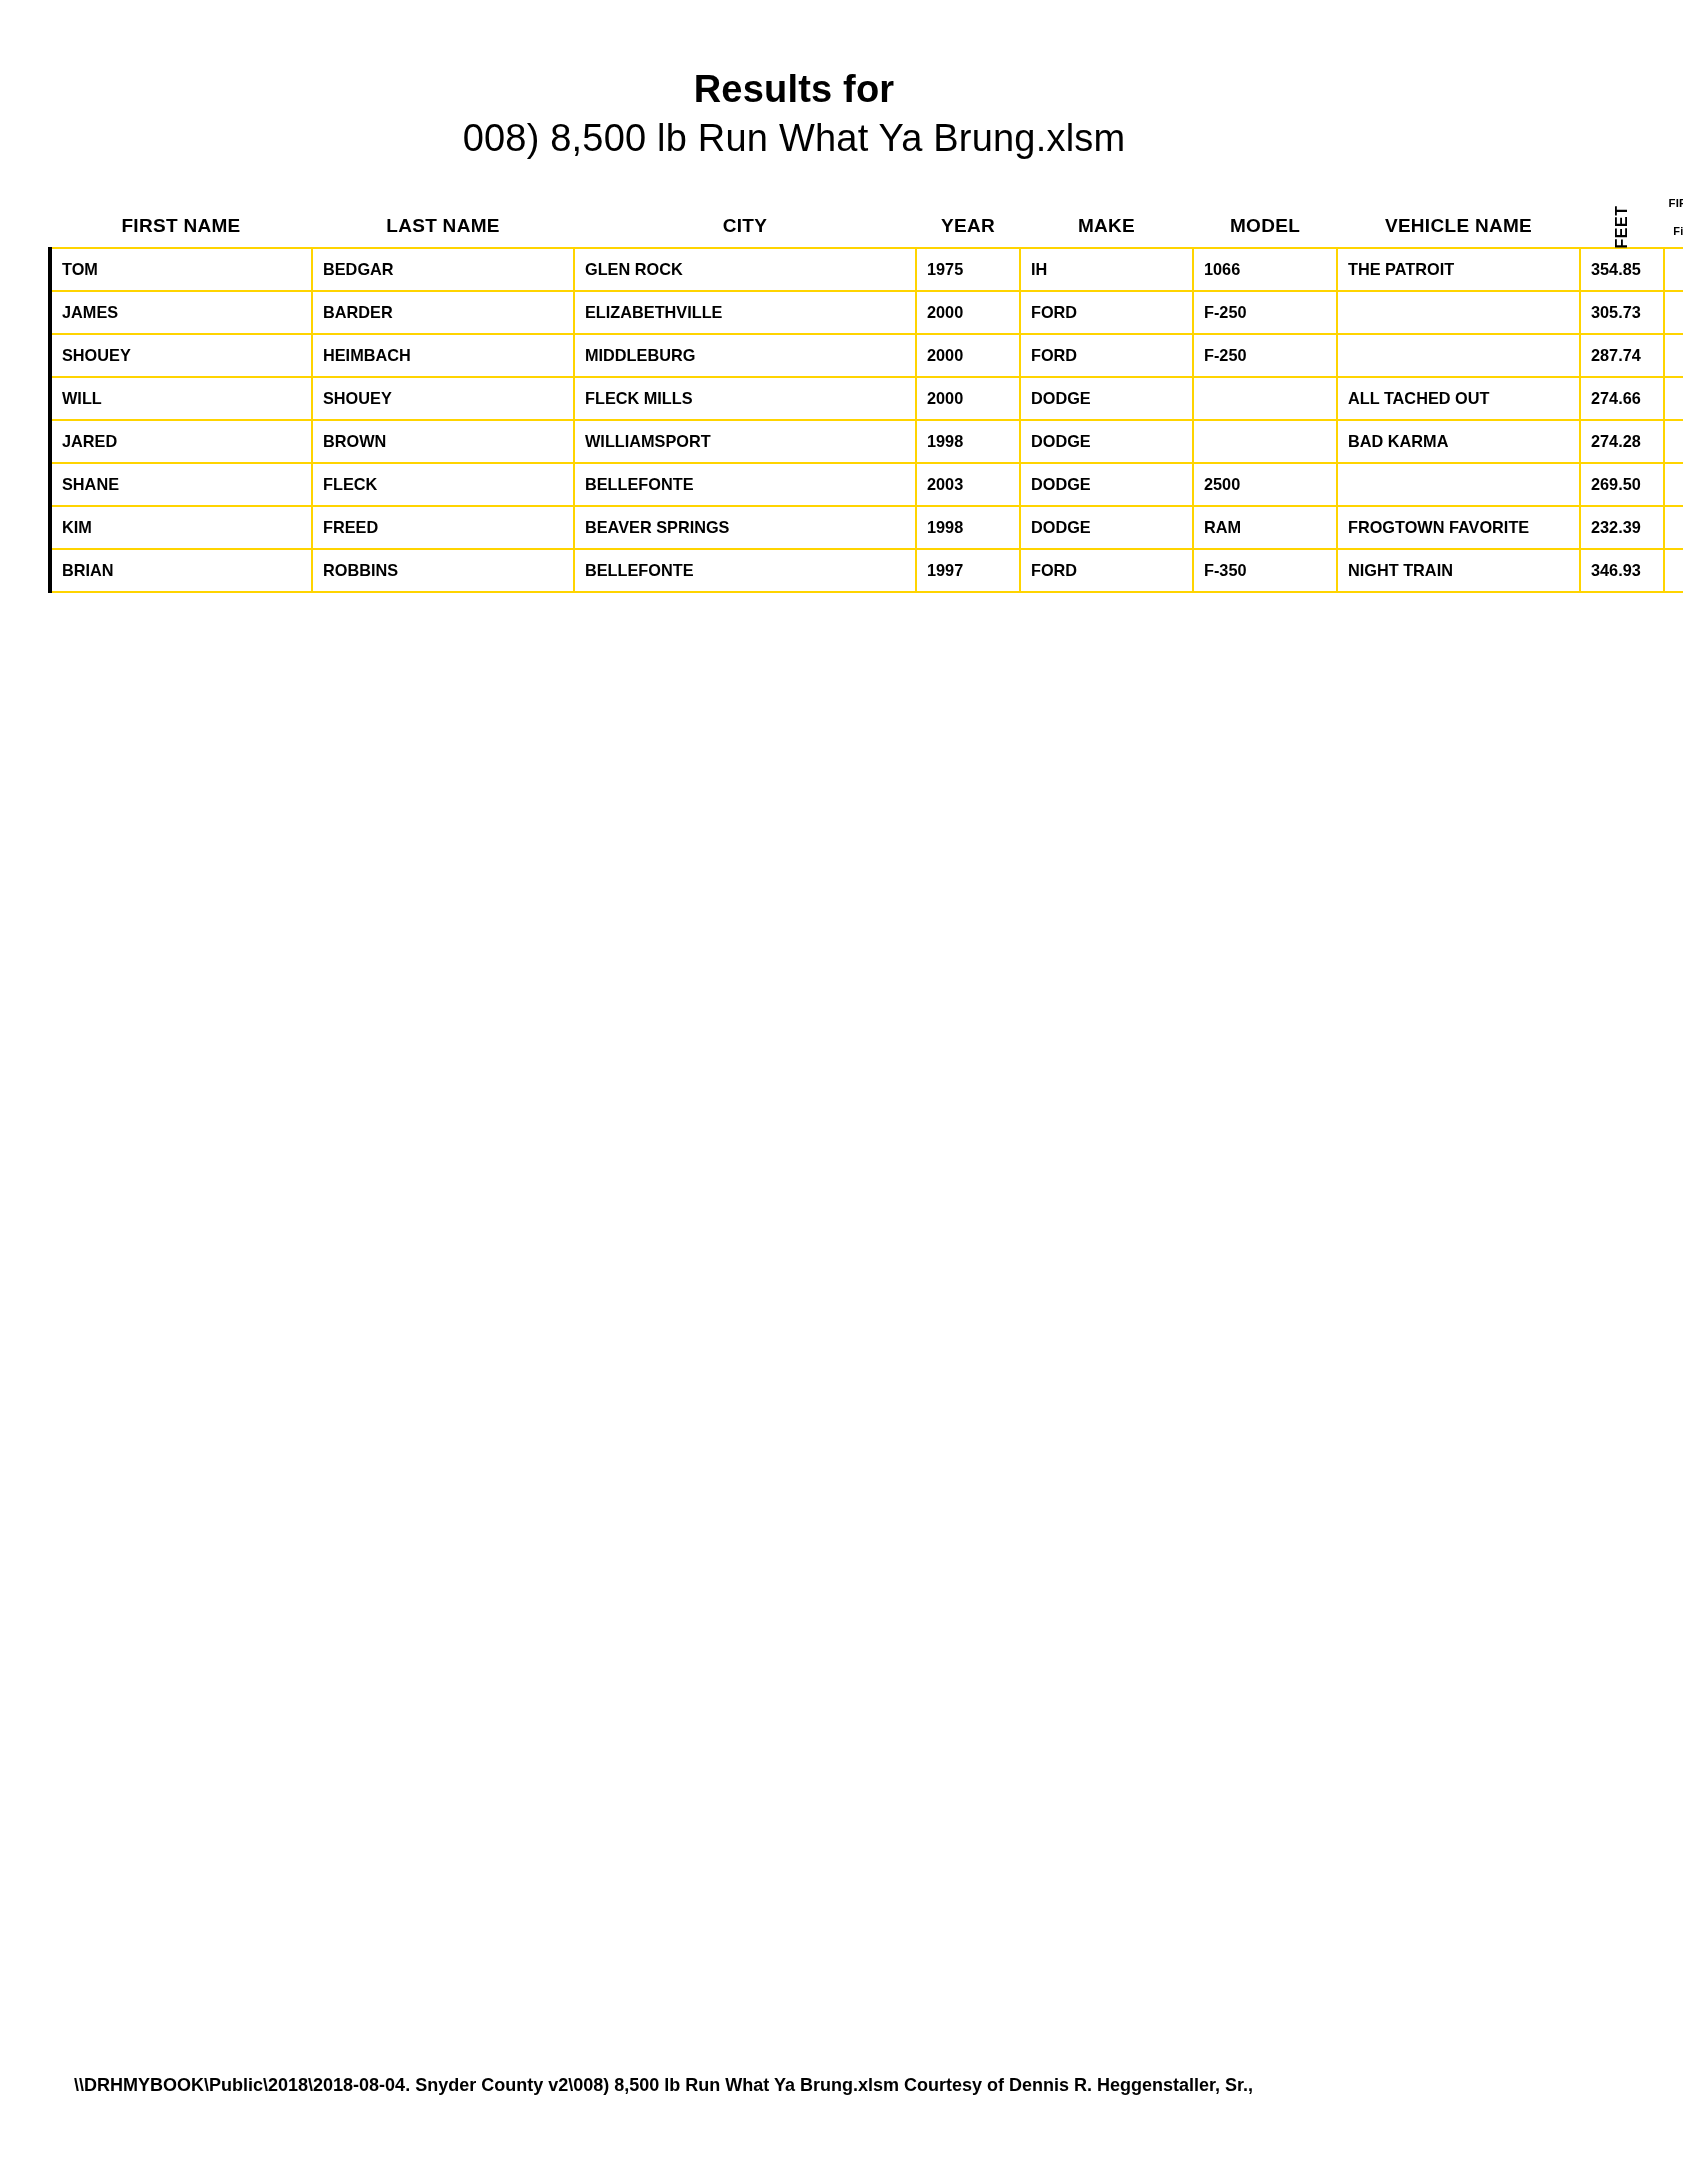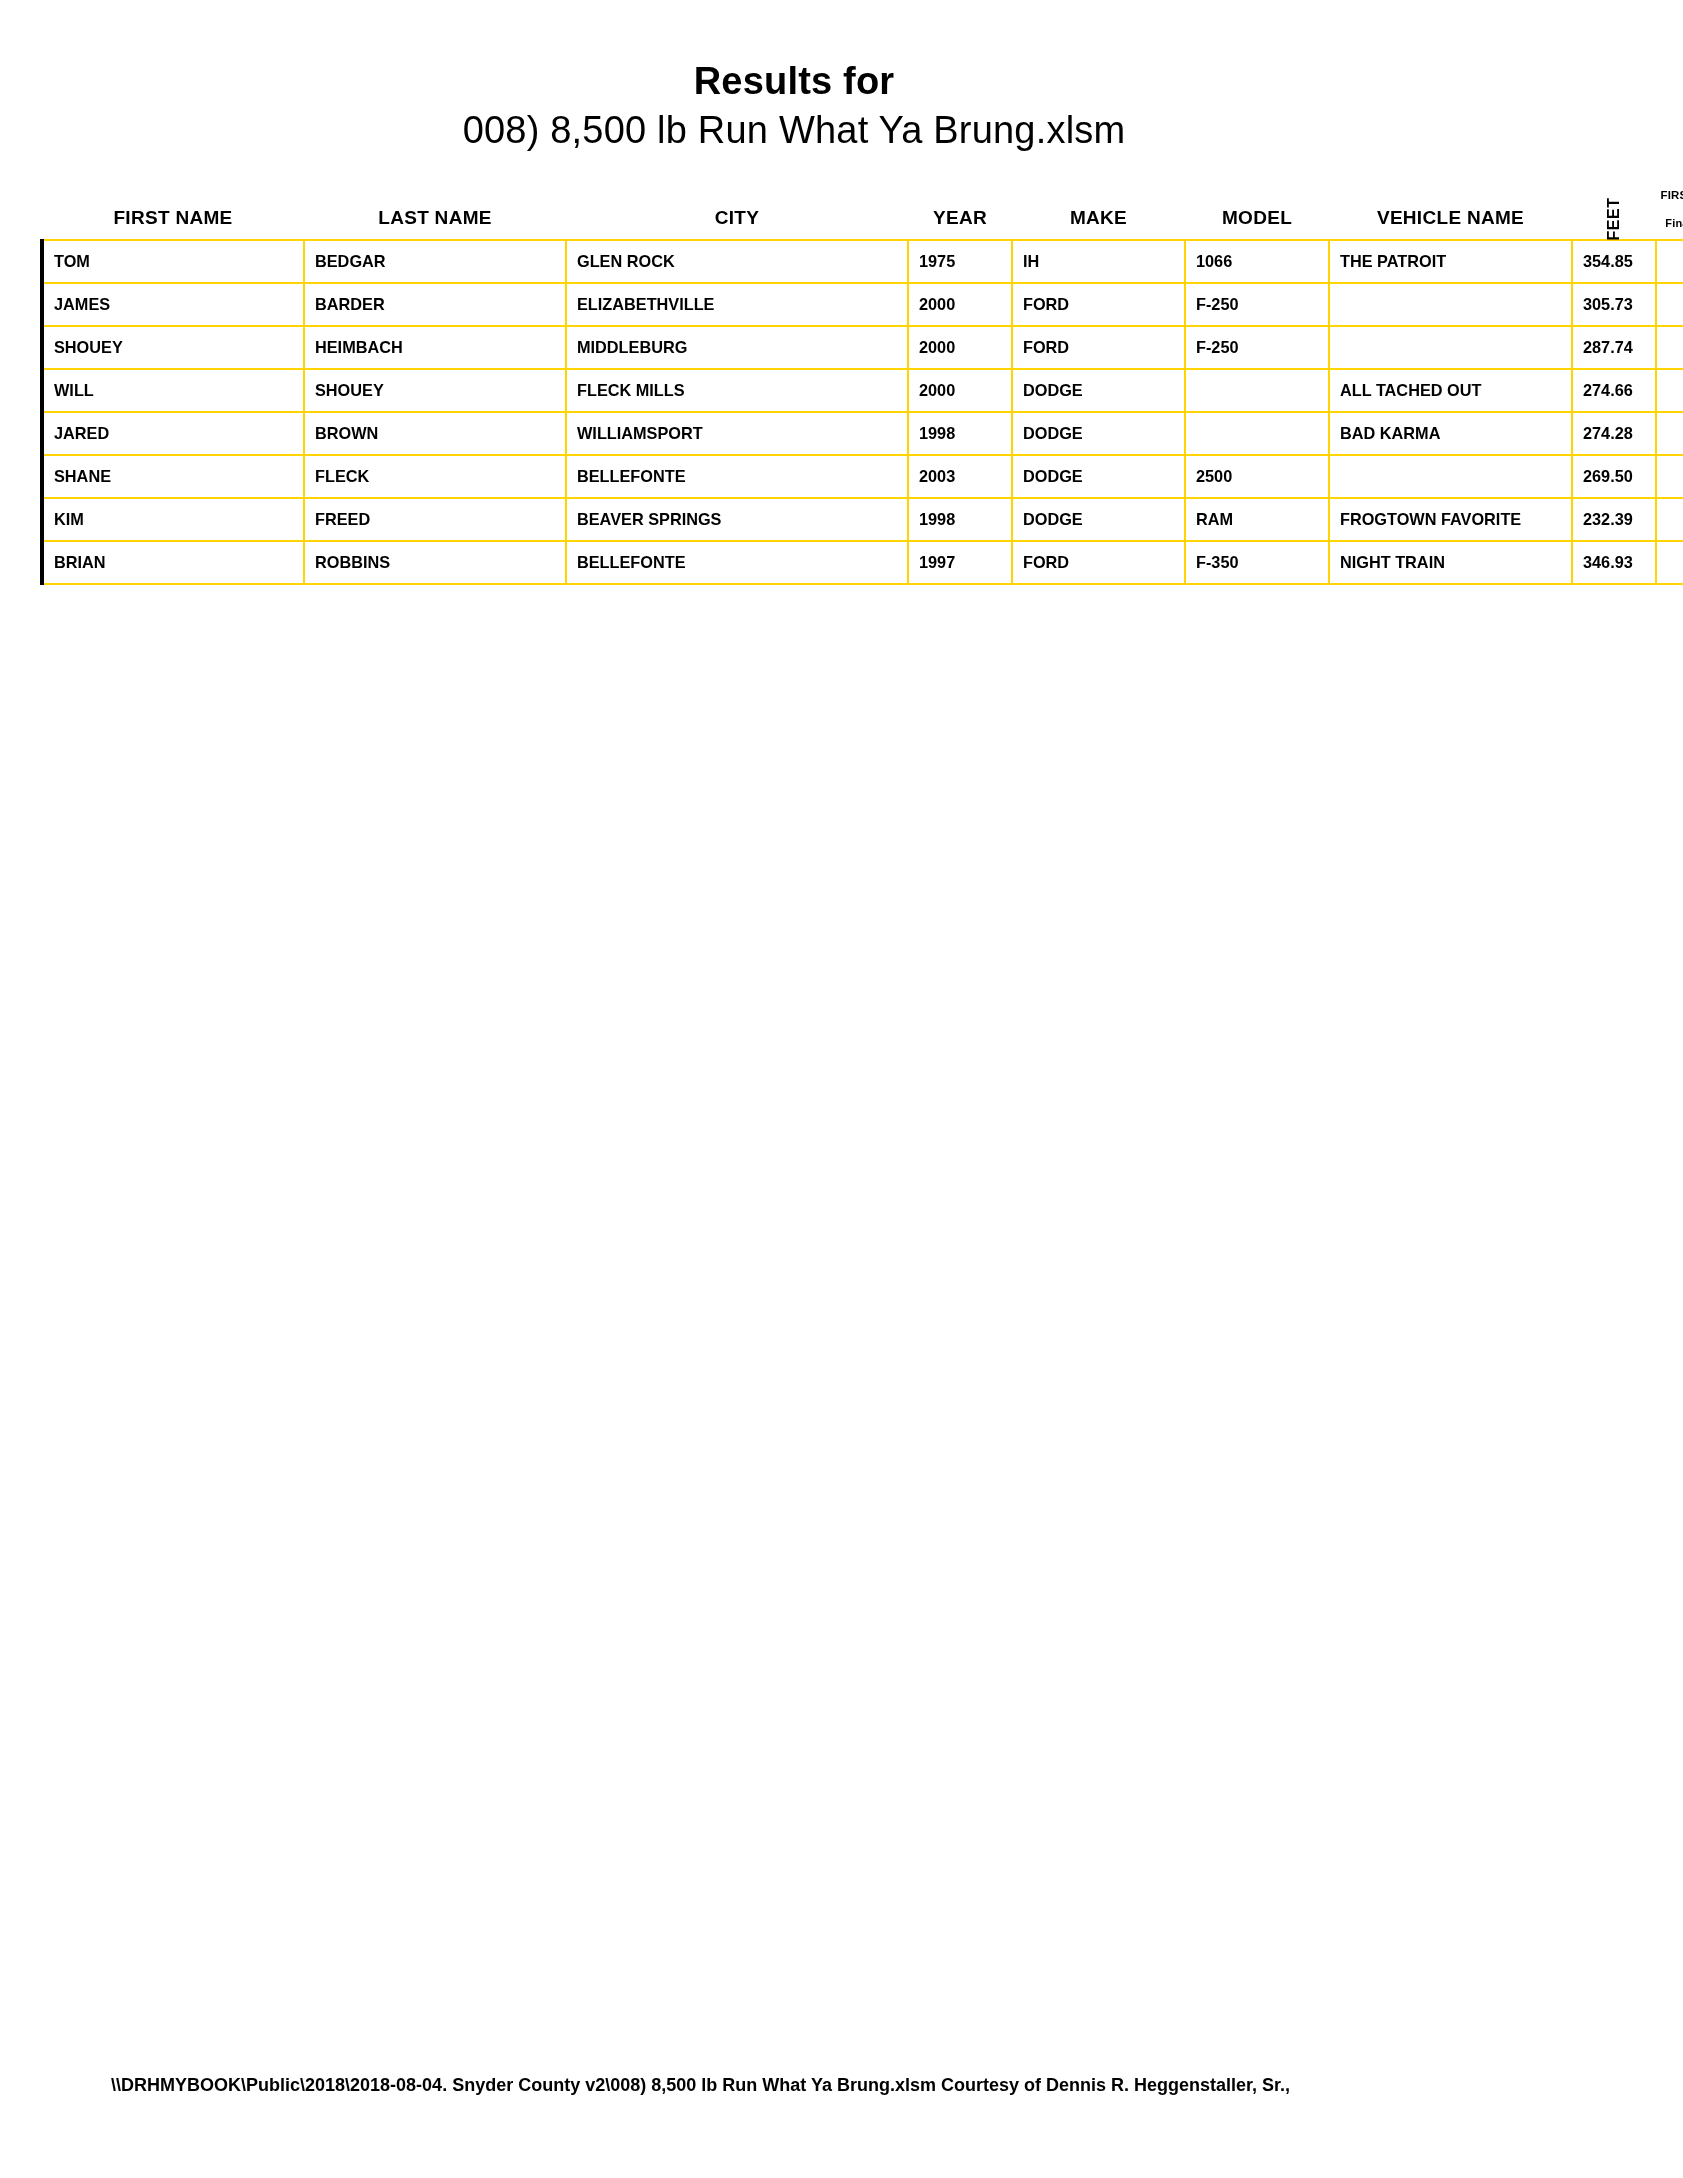--- a/index.html
+++ b/index.html
@@ -12,21 +12,21 @@
     height: 2178px;
     font-family: "Liberation Sans", sans-serif;
     color: #000000;
     position: relative;
   }
   .page {
     position: relative;
     width: 1588px;
     height: 2178px;
     box-sizing: border-box;
-    padding: 0;
+    padding: 8px;
   }
   .title-block {
     text-align: center;
     padding-top: 57px;
   }
   .title-line1 {
     font-size: 38px;
     font-weight: bold;
     letter-spacing: 0.2px;
     line-height: 1.28;
@@ -121,21 +121,20 @@
   }
 
   .footer {
     position: absolute;
     left: 74px;
     right: 59px;
     bottom: 77px;
     font-size: 18px;
     font-weight: bold;
     line-height: 1.75;
-    margin-left: 37px;
   }
   .footer .row2 {
     display: block;
   }
   .footer .gap {
     display: inline-block;
     width: 69px;
   }
 </style>
 </head>

